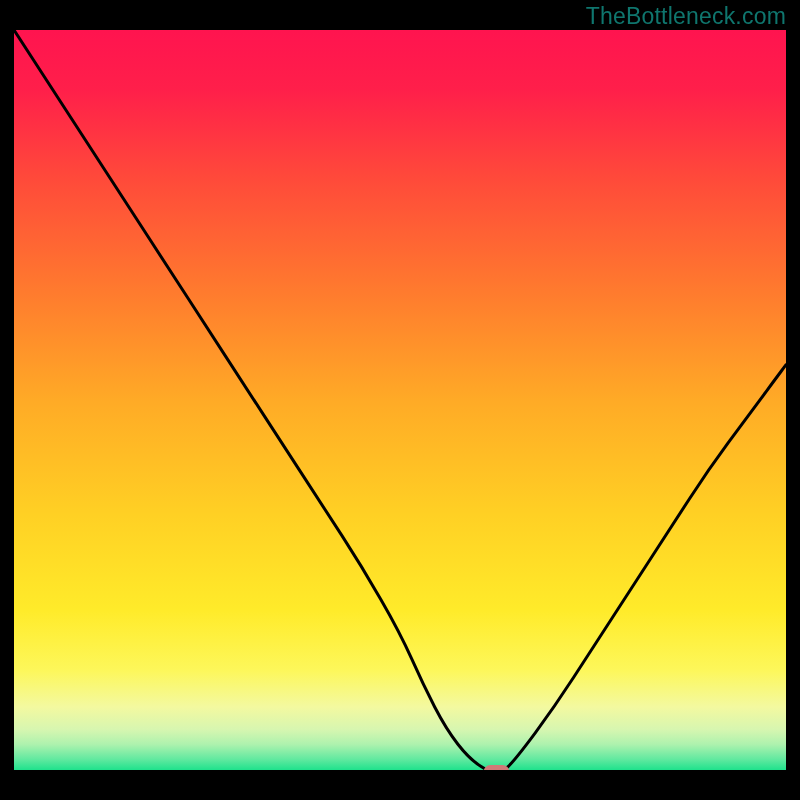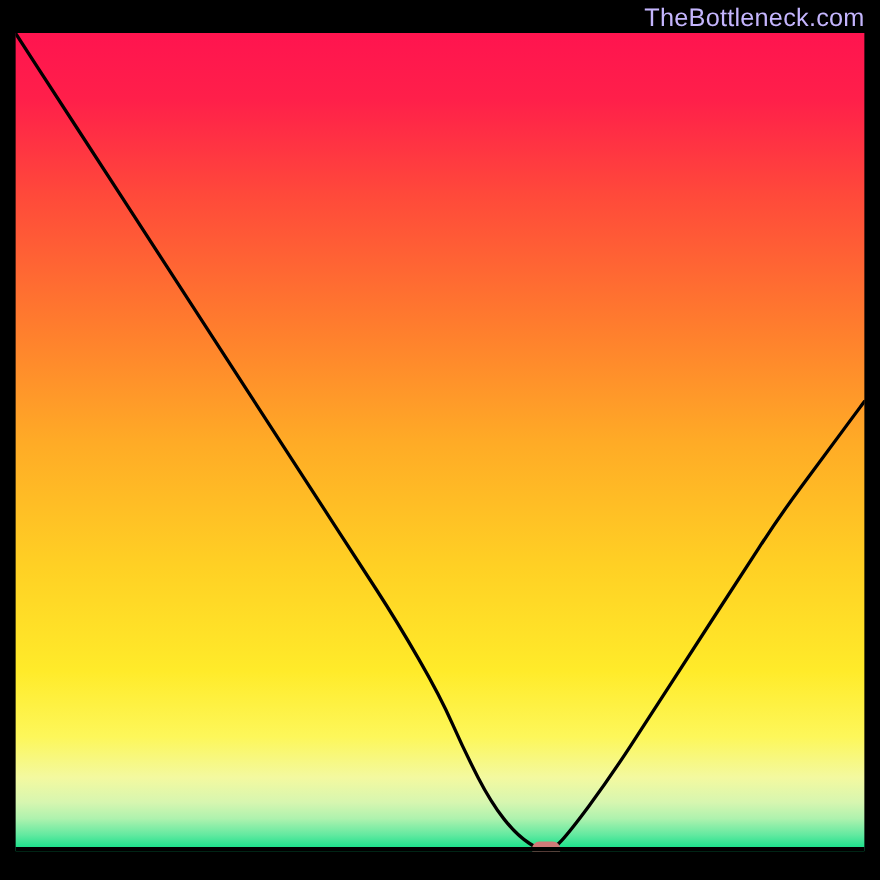--- a/index.html
+++ b/index.html
@@ -25,21 +25,21 @@
     width: 772px;
     height: 744px;
   }
   .watermark {
     position: absolute;
     top: 3px;
     right: 14px;
     font-family: Arial, Helvetica, sans-serif;
     font-size: 23px;
     font-weight: 500;
-    color: #c4b5fd;
+    color: #0f766e;
     letter-spacing: 0.2px;
   }
 </style>
 </head>
 <body>
 
 <div class="watermark">TheBottleneck.com</div>
 
 <div class="frame">
   <svg class="plot-area" viewBox="0 0 772 744" preserveAspectRatio="none">

